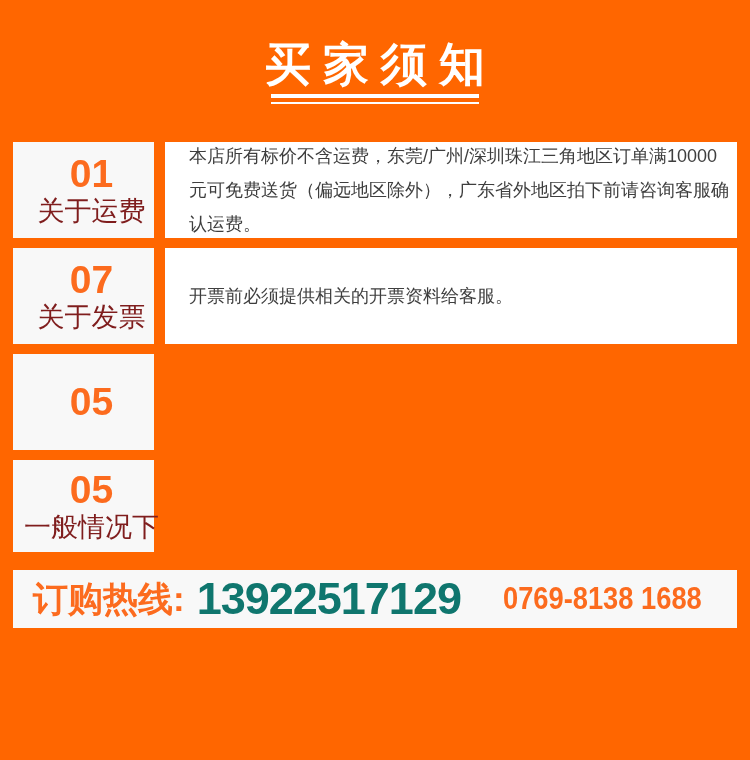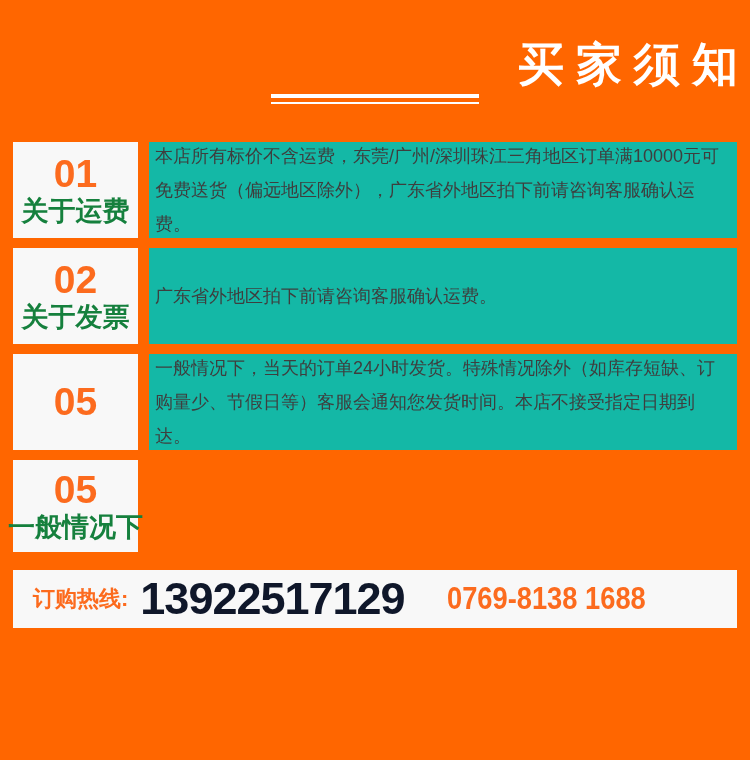--- a/index.html
+++ b/index.html
@@ -14,21 +14,21 @@
     overflow: hidden;
     position: relative;
   }
   .page {
     width: 750px;
     height: 760px;
   }
   
   .title-wrap {
     padding-top: 36px;
-    text-align: right;
+    text-align: center;
   }
   .page-title {
     margin: 0;
     color: #FFFFFF;
     font-size: 46px;
     font-weight: bold;
     letter-spacing: 12px;
     text-indent: 12px; 
     line-height: 56px;
   }
@@ -61,64 +61,65 @@
   }
   .num-box {
     width: 125px;
     flex: 0 0 125px;
     background: #F8F8F8;
     margin-right: 11px;
     display: flex;
     flex-direction: column;
     align-items: center;
     justify-content: center;
+    padding-left: 16px;
   }
   .num {
     color: #FC6B1E;
     font-size: 39px;
     font-weight: bold;
     line-height: 42px;
   }
   .num-label {
-    color: #15803d;
+    color: #7f1d1d;
     font-size: 27px;
-    font-weight: bold;
+    font-weight: normal;
     line-height: 32px;
     white-space: nowrap;
   }
   .content {
     flex: 1 1 auto;
-    background: #14b8a6;
+    background: #ffffff;
     display: flex;
     align-items: center;
-    padding: 0 8px 0 6px;
+    padding: 0 8px 0 24px;
   }
   .content p {
     margin: 0;
     color: #3E3E3E;
     font-size: 18px;
     line-height: 34px;
   }
   
   .hotline {
     margin: 18px 13px 0 13px;
     height: 58px;
     background: #F8F8F8;
     display: flex;
     align-items: center;
     padding-left: 20px;
   }
   .hotline-label {
     color: #FC6B1E;
-    font-size: 22px;
+    font-size: 35px;
     font-weight: bold;
     white-space: nowrap;
   }
   .hotline-mobile {
-    color: #0f172a;
+    color: #0f766e;
     font-size: 45px;
     font-weight: bold;
     margin-left: 12px;
     letter-spacing: -1px;
     white-space: nowrap;
   }
   .hotline-landline {
     color: #FC6B1E;
     font-size: 31px;
     font-weight: 600;
@@ -148,34 +149,31 @@
         <div class="num">01</div>
         <div class="num-label">关于运费</div>
       </div>
       <div class="content">
         <p>本店所有标价不含运费，东莞/广州/深圳珠江三角地区订单满10000元可免费送货（偏远地区除外），广东省外地区拍下前请咨询客服确认运费。</p>
       </div>
     </section>
 
     <section class="row">
       <div class="num-box">
-        <div class="num">02</div>
+        <div class="num">07</div>
         <div class="num-label">关于发票</div>
       </div>
       <div class="content">
-        <p>广东省外地区拍下前请咨询客服确认运费。</p>
+        <p>开票前必须提供相关的开票资料给客服。</p>
       </div>
     </section>
 
     <section class="row">
       <div class="num-box">
         <div class="num">05</div>
-      </div>
-      <div class="content">
-        <p>一般情况下，当天的订单24小时发货。特殊情况除外（如库存短缺、订购量少、节假日等）客服会通知您发货时间。本店不接受指定日期到达。</p>
       </div>
     </section>
 
 
     <section class="row">
       <div class="num-box">
         <div class="num">05</div>
         <div class="num-label">一般情况下</div>
       </div>
     </section>

